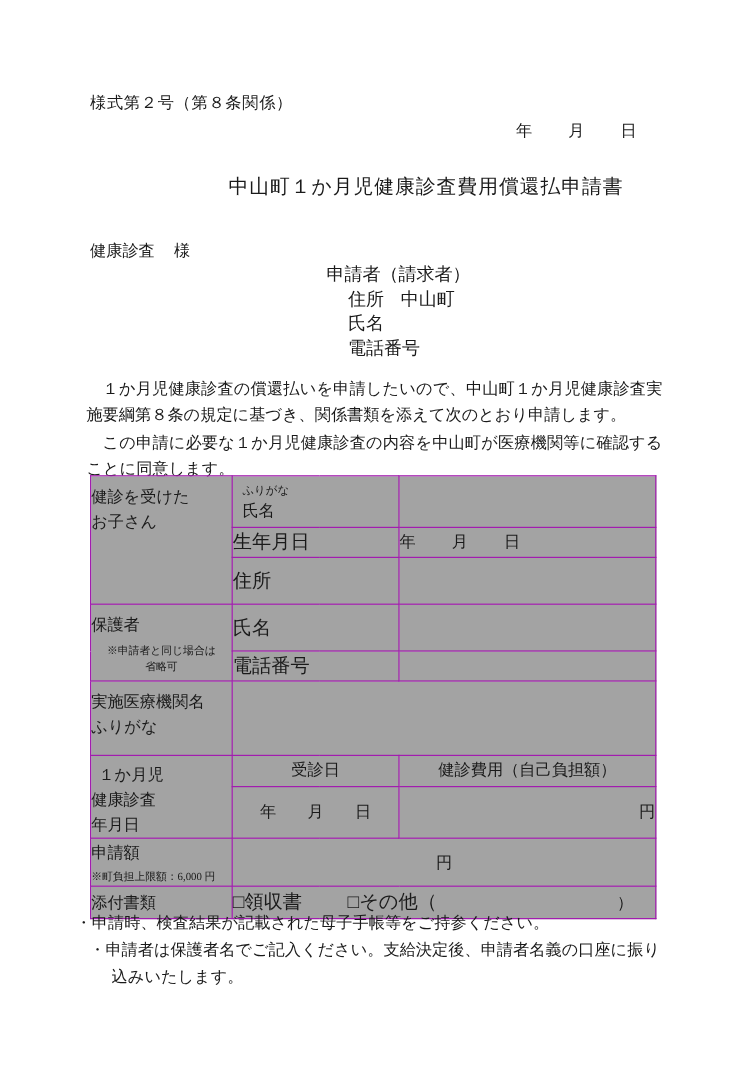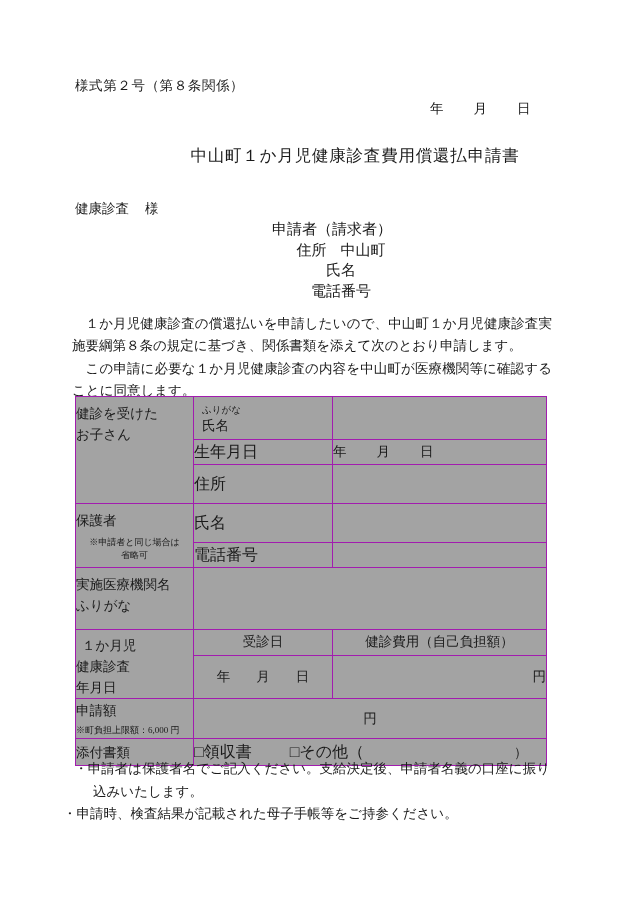--- a/index.html
+++ b/index.html
@@ -62,21 +62,21 @@
   .addressee .sp { display: inline-block; width: 16px; }
 
   .applicant-block {
     position: absolute;
     left: 272px;
     top: 219px;
     font-size: 15px;
     line-height: 20.5px;
   }
   .applicant-block .lbl-head { display:block; white-space: nowrap; }
-  .applicant-block .row { display: block; white-space: nowrap; padding-left: 18px; text-align: center; }
+  .applicant-block .row { display: block; white-space: nowrap; padding-left: 18px; }
   .applicant-block .row .val { display: inline-block; padding-left: 14px; }
 
   
   .para {
     position: absolute;
     left: 72px;
     width: 480px;
     font-size: 13.5px;
     line-height: 22px;
     text-indent: 1em;
@@ -292,20 +292,20 @@
           <div class="lbl-main">添付書類</div>
         </td>
         <td colspan="3" class="attach">
           <span class="box">□領収書</span><span class="gap"></span><span class="box">□その他（</span><span class="paren-gap"></span><span>）</span>
         </td>
       </tr>
     </tbody>
   </table>
 
   <div class="notes">
+    <div class="note-item note-2">・申請時、検査結果が記載された母子手帳等をご持参ください。</div>
     <div class="note-item note-1">
       <span>・申請者は保護者名でご記入ください。支給決定後、申請者名義の口座に振り</span>
       <span class="cont">込みいたします。</span>
     </div>
-    <div class="note-item note-2">・申請時、検査結果が記載された母子手帳等をご持参ください。</div>
   </div>
 
 </div>
 
 </body></html>

